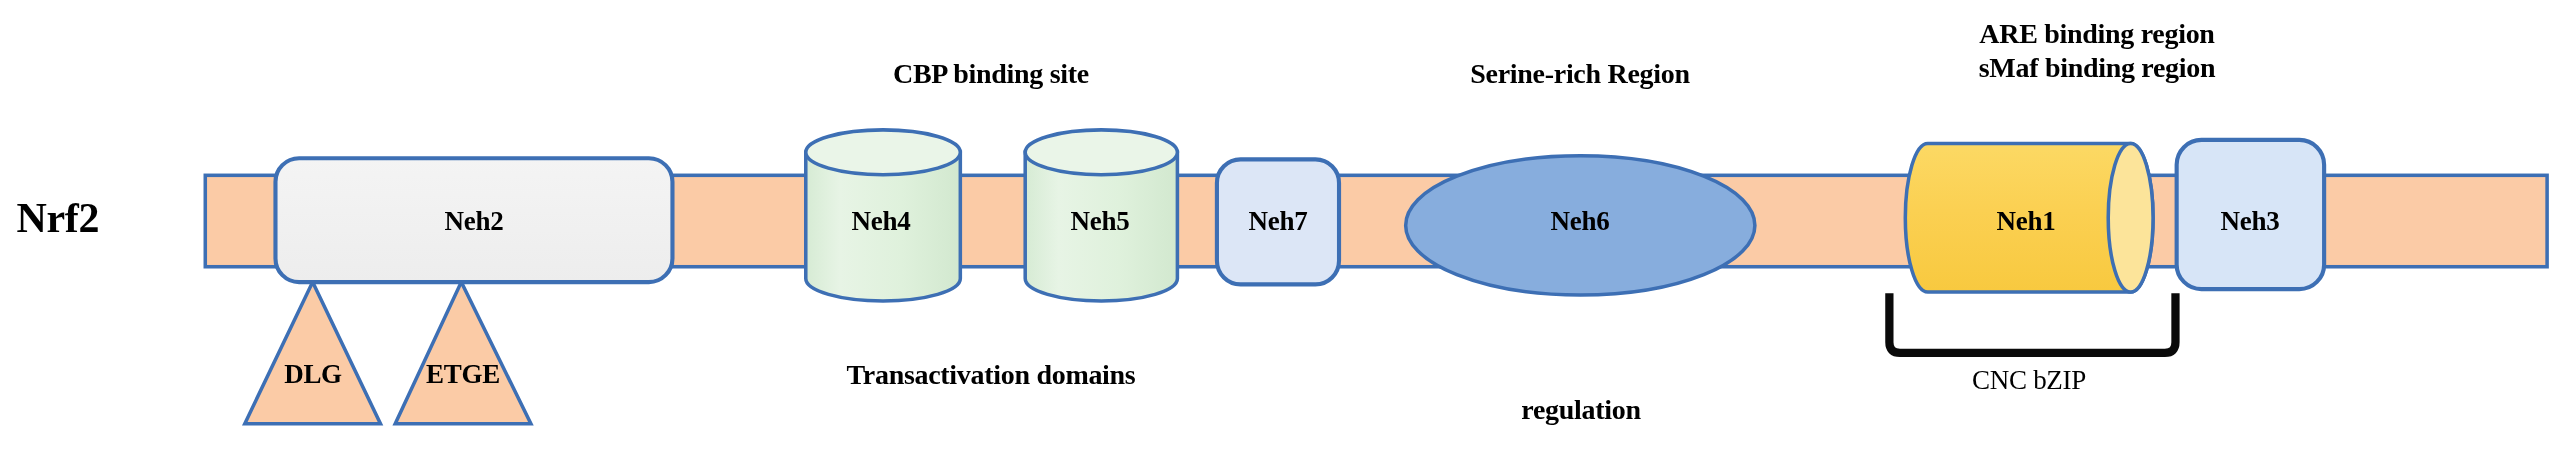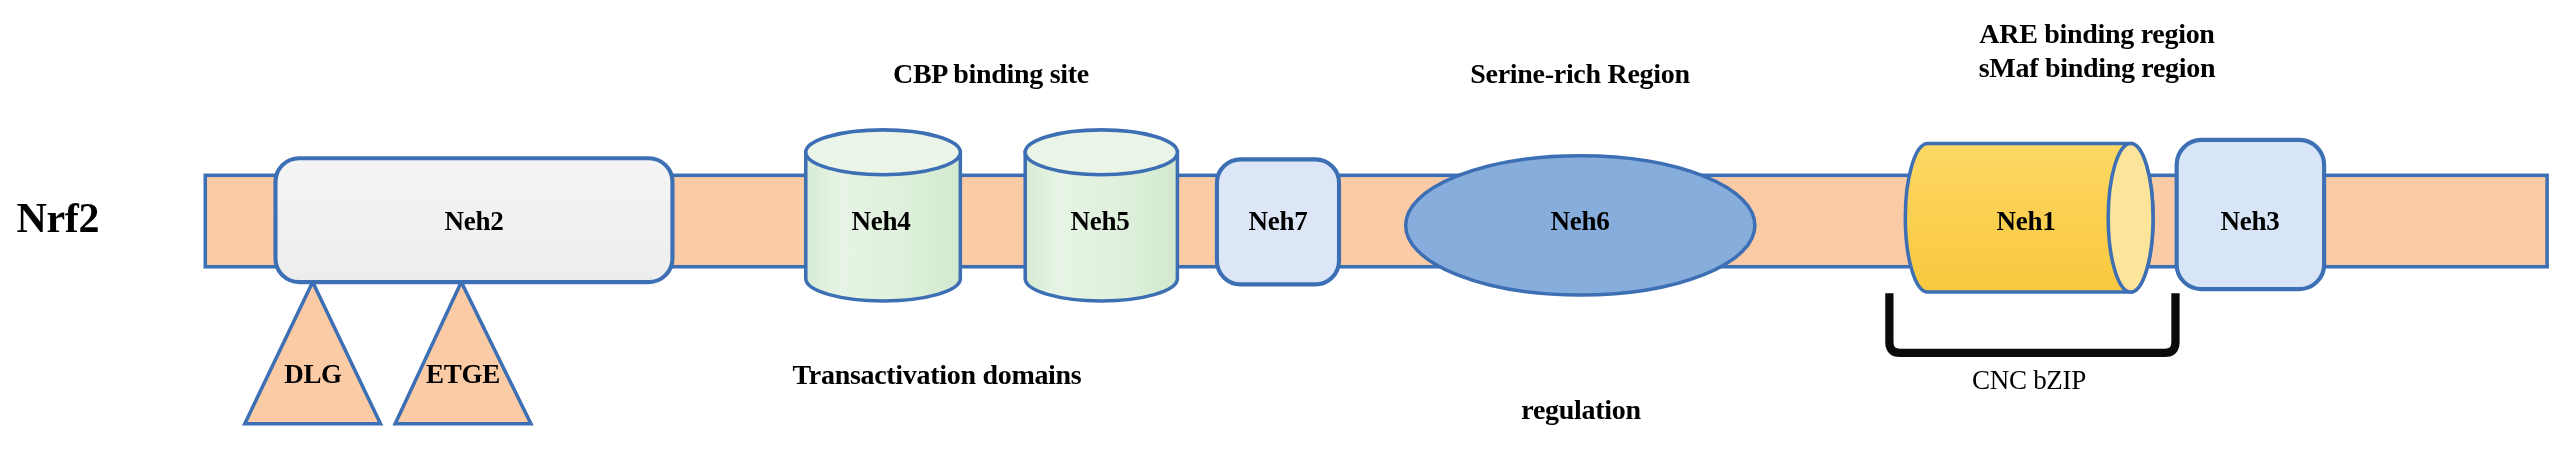--- a/index.html
+++ b/index.html
@@ -142,18 +142,18 @@
   <div class="lbl domain-name lbl-center" style="left:881px; top:206px;">Neh4</div>
   <div class="lbl domain-name lbl-center" style="left:1100px; top:206px;">Neh5</div>
   <div class="lbl domain-name lbl-center" style="left:1278px; top:206px;">Neh7</div>
   <div class="lbl domain-name lbl-center" style="left:1580px; top:206px;">Neh6</div>
   <div class="lbl domain-name lbl-center" style="left:2011px; top:206px;margin-left:15px;">Neh1</div>
   <div class="lbl domain-name lbl-center" style="left:2250px; top:206px;text-align:right;">Neh3</div>
 
   <div class="lbl motif-name lbl-center" style="left:313px; top:359px;">DLG</div>
   <div class="lbl motif-name lbl-center" style="left:463px; top:359px;">ETGE</div>
 
-  <div class="lbl annot lbl-center" style="left:937px; top:359px;">Transactivation domains</div>
+  <div class="lbl annot lbl-center" style="left:991px; top:359px;">Transactivation domains</div>
   <div class="lbl annot lbl-center" style="left:1581px; top:394px;">regulation</div>
   <div class="lbl bracket-name lbl-center" style="left:2029px; top:365px;">CNC bZIP</div>
 
 </div>
 
 
 </body></html>

